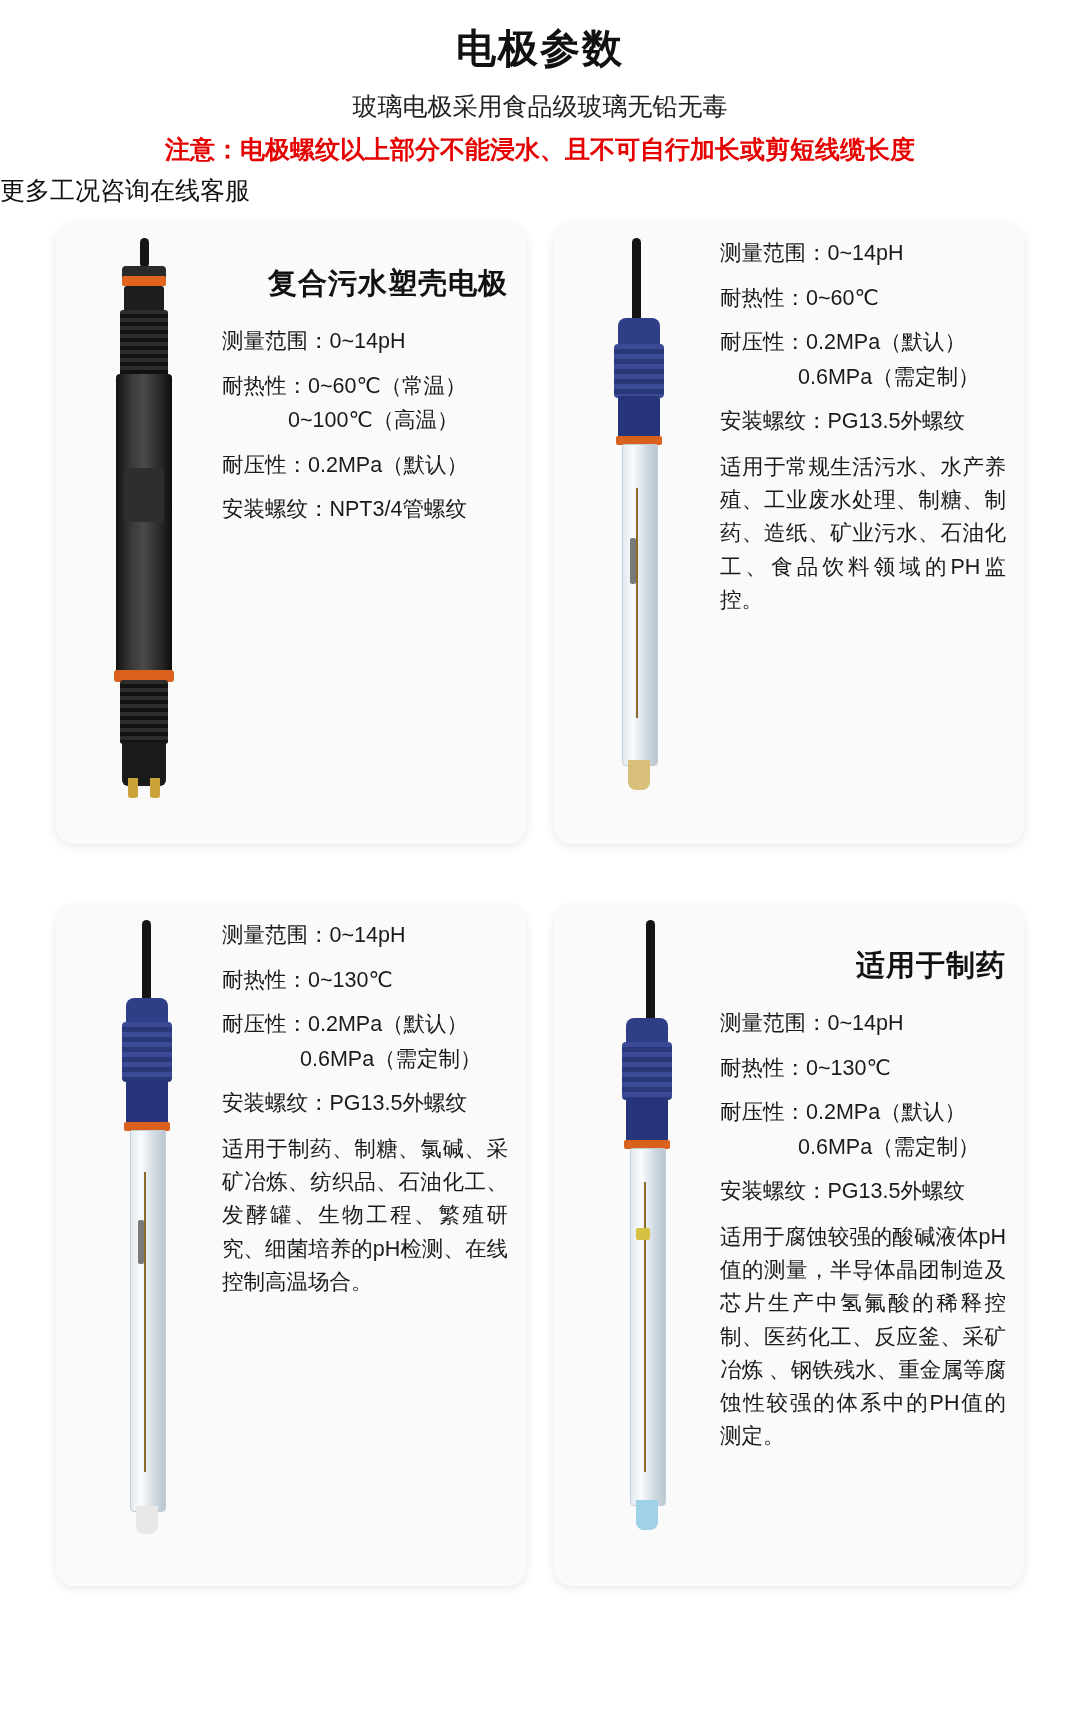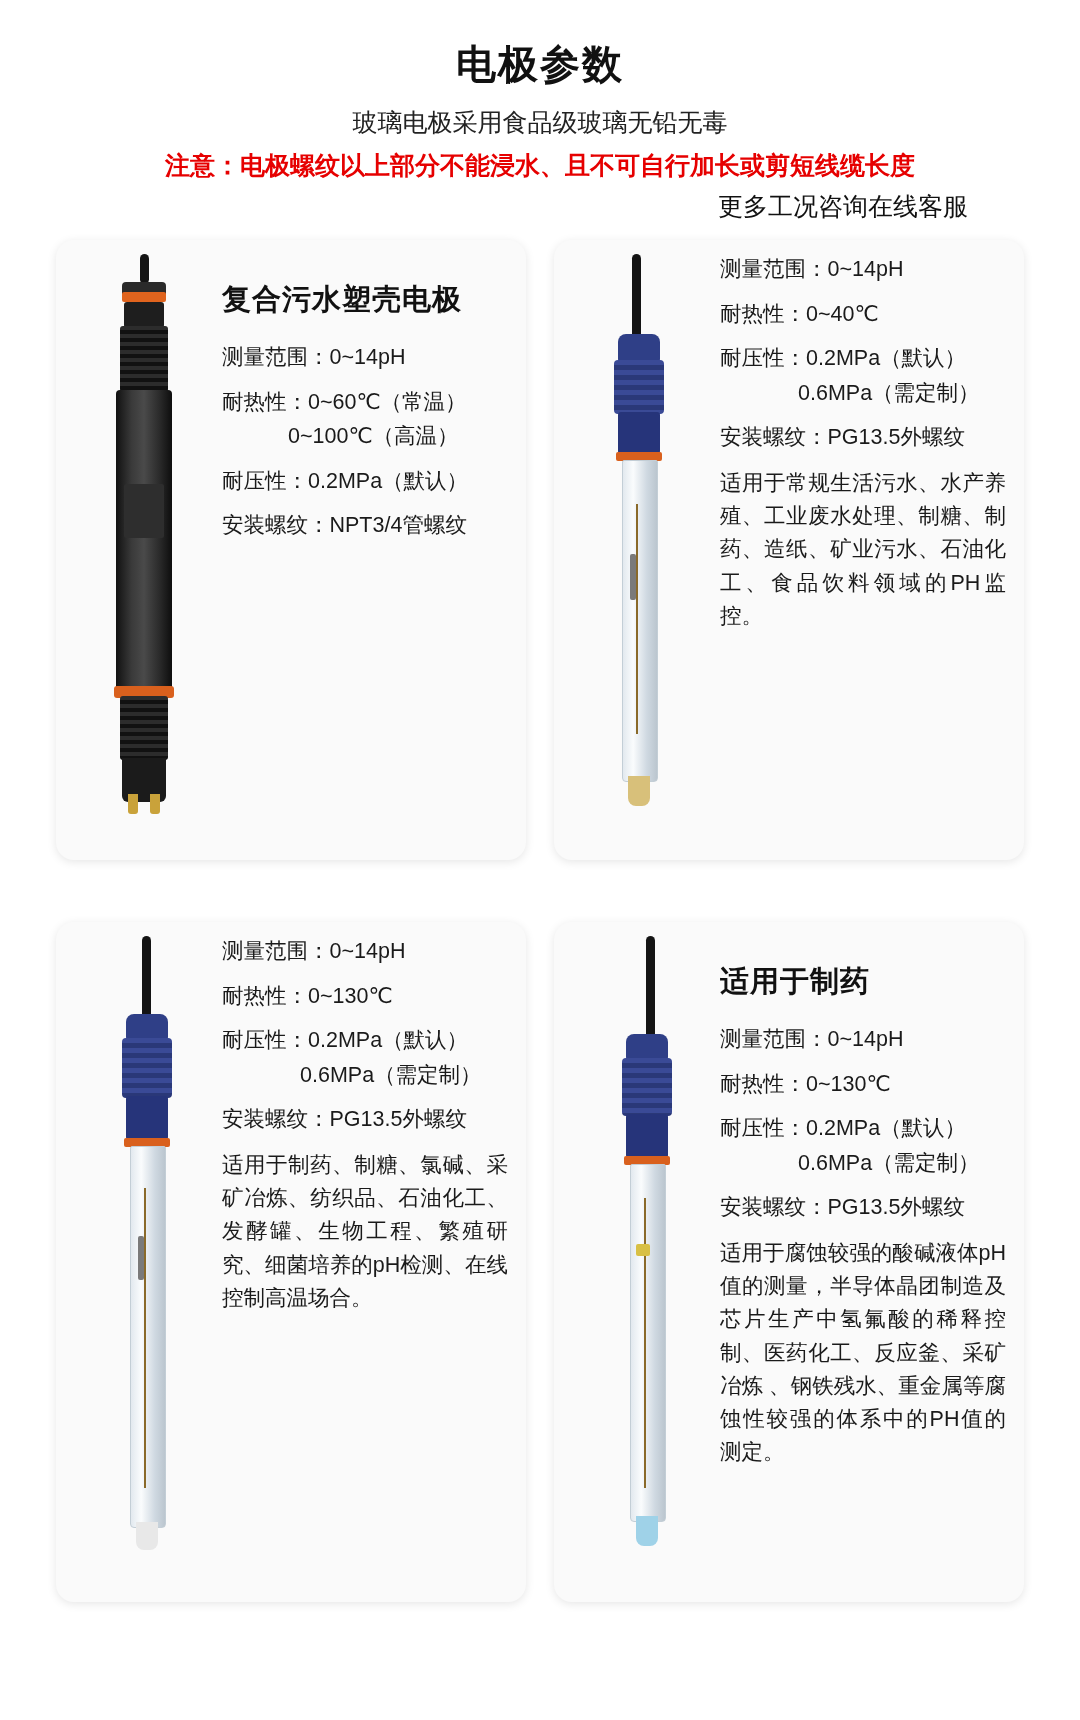--- a/index.html
+++ b/index.html
@@ -12,21 +12,21 @@
     height: 1720px;
     font-family: "Liberation Sans", "DejaVu Sans", sans-serif;
     color: #1a1a1a;
     position: relative;
     overflow: hidden;
   }
   .page {
     width: 1080px;
     height: 1312px;
     box-sizing: border-box;
-    padding: 16px;
+    padding: 0;
     position: relative;
     border-radius: 13px;
   }
 
   
   .header {
     text-align: center;
     padding-top: 24px;
   }
   .main-title {
@@ -46,21 +46,21 @@
   .warning {
     font-size: 25px;
     color: #e60000;
     font-weight: bold;
     margin: 0 0 8px 0;
     line-height: 1.3;
   }
   .service-line {
     font-size: 25px;
     color: #111;
-    text-align: right;
+    text-align: left;
     padding-right: 96px;
     margin: 0;
     line-height: 1.4;
   }
 
   
   .cards {
     margin-top: 16px;
     display: grid;
     grid-template-columns: 470px 470px;
@@ -88,21 +88,21 @@
     position: relative;
   }
   .info {
     flex: 1 1 auto;
     padding-left: 6px;
     padding-right: 4px;
   }
   .card-title {
     font-size: 29px;
     font-weight: bold;
-    text-align: left;
+    text-align: right;
     margin: 26px 0 22px 0;
     letter-spacing: 1px;
     color: #111;
   }
   .spec {
     font-size: 21.5px;
     line-height: 1.42;
     margin: 0 0 14px 0;
     color: #1a1a1a;
   }
@@ -217,21 +217,21 @@
           <div class="part g-blue-dark" style="left:54px;top:158px;width:42px;height:42px;border-radius:3px;"></div>
           <div class="part g-ring" style="left:52px;top:198px;width:46px;height:9px;"></div>
           <div class="part g-glass" style="left:58px;top:206px;width:34px;height:320px;border-radius:2px 2px 4px 4px;"></div>
           <div class="part g-wire" style="left:72px;top:250px;height:230px;"></div>
           <div class="part" style="left:66px;top:300px;width:6px;height:46px;background:#7a7a7a;border-radius:2px;"></div>
           <div class="part g-tip-y" style="left:64px;top:522px;width:22px;height:30px;"></div>
         </div>
       </div>
       <div class="info">
         <p class="spec">测量范围：0~14pH</p>
-        <p class="spec">耐热性：0~40℃</p>
+        <p class="spec">耐热性：0~60℃</p>
         <p class="spec">耐压性：0.2MPa（默认）</p>
         <p class="spec indent2">0.6MPa（需定制）</p>
         <p class="spec">安装螺纹：PG13.5外螺纹</p>
         <p class="desc">适用于常规生活污水、水产养殖、工业废水处理、制糖、制药、造纸、矿业污水、石油化工、食品饮料领域的PH监控。</p>
       </div>
     </div>
 
     <div class="card tall2">
       <div class="photo">
         <div class="probe">

